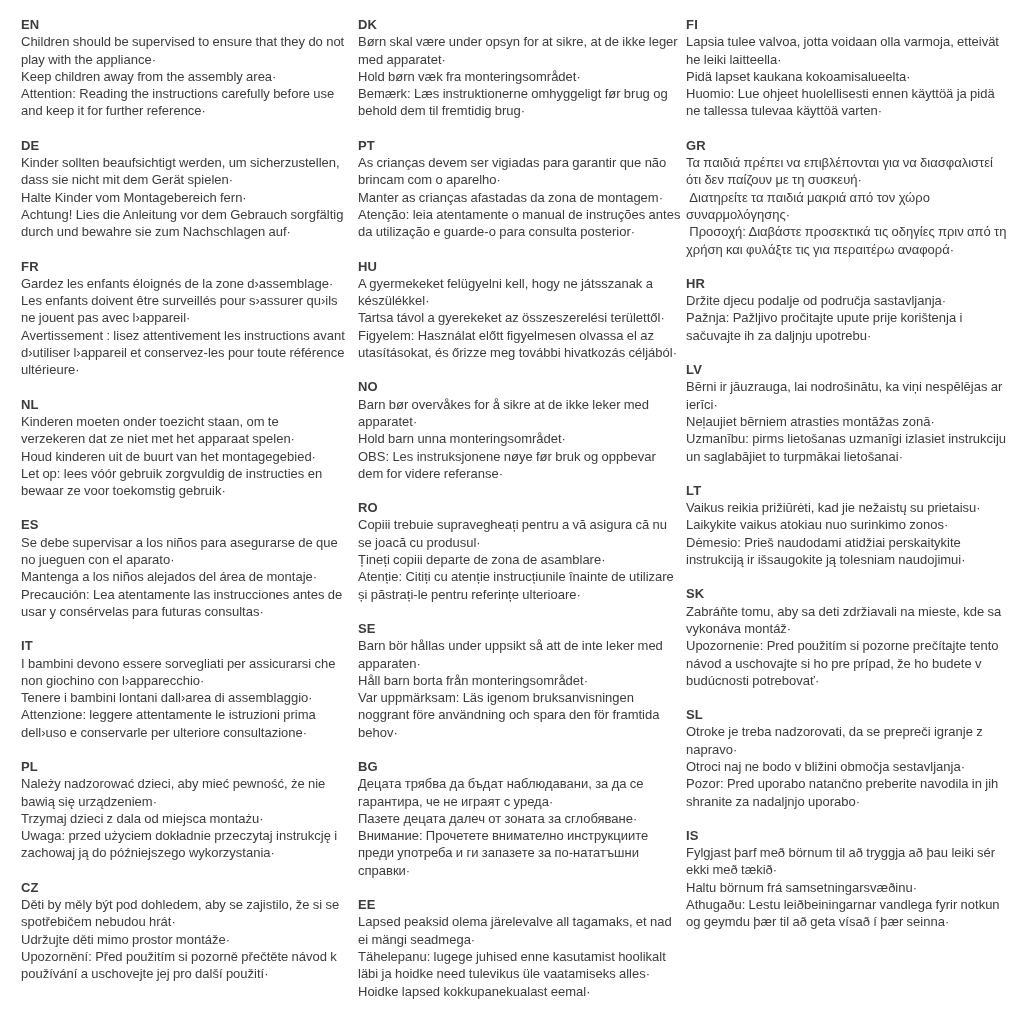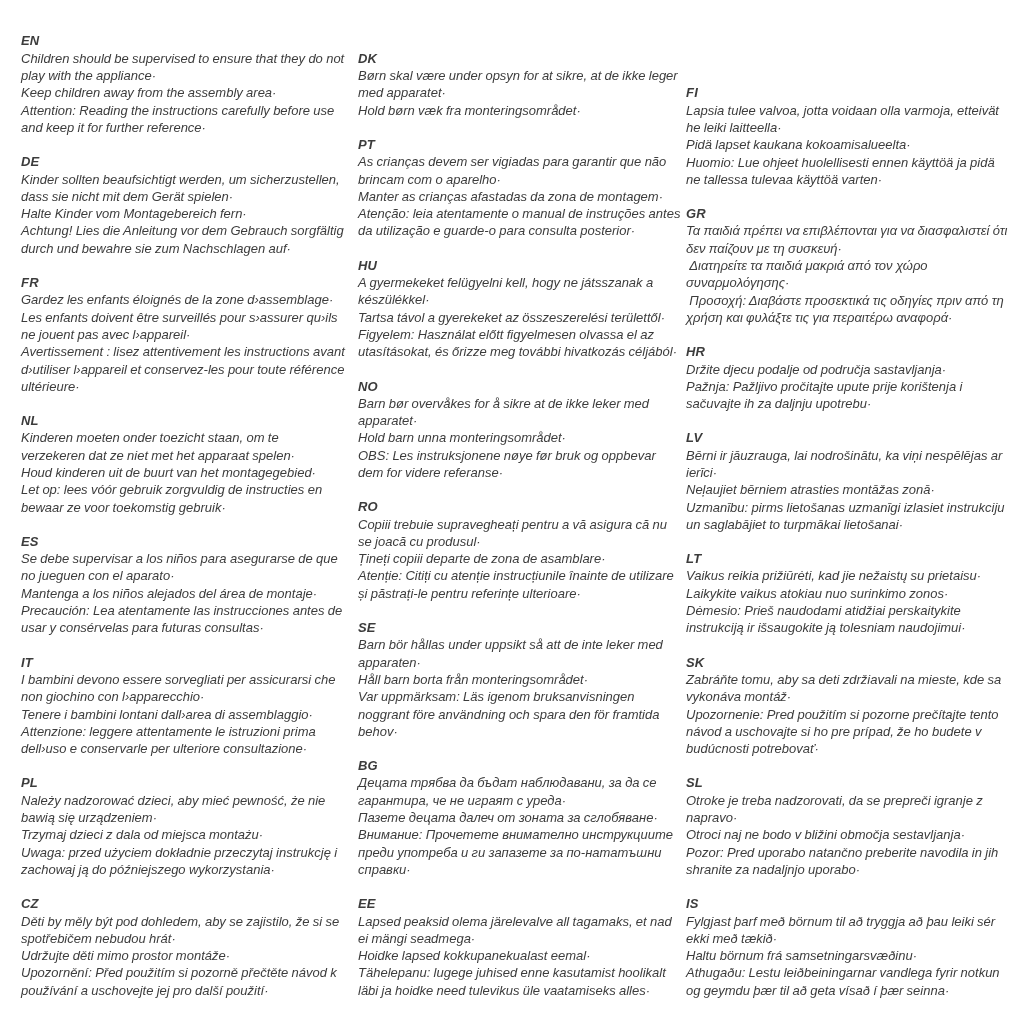--- a/index.html
+++ b/index.html
@@ -13,22 +13,21 @@
     overflow: hidden;
     font-family: "Liberation Sans", "DejaVu Sans", sans-serif;
     color: #3c3c3c;
   }
   .page {
     box-sizing: border-box;
     width: 1024px;
     height: 1024px;
     padding: 16px 10px 8px 21px;
     display: flex;
-    align-items: flex-end;
-    font-style: italic;
+    align-items: flex-start;
   }
   .col {
     width: 324px;
     flex: 0 0 324px;
   }
   .col.c0 { margin-right: 13px; }
   .col.c1 { margin-right: 4px; }
   .lang-section {
     margin: 0 0 17px 0;
   }
@@ -99,20 +98,21 @@
         <p>Děti by měly být pod dohledem, aby se zajistilo, že si se spotřebičem nebudou hrát·</p>
         <p>Udržujte děti mimo prostor montáže·</p>
         <p>Upozornění: Před použitím si pozorně přečtěte návod k používání a uschovejte jej pro další použití·</p>
       </section>
     </div>
   <div class="col c1">
       <section class="lang-section">
         <h3 class="lang-code">DK</h3>
         <p>Børn skal være under opsyn for at sikre, at de ikke leger med apparatet·</p>
         <p>Hold børn væk fra monteringsområdet·</p>
+        <p>Bemærk: Læs instruktionerne omhyggeligt før brug og behold dem til fremtidig brug·</p>
       </section>
       <section class="lang-section">
         <h3 class="lang-code">PT</h3>
         <p>As crianças devem ser vigiadas para garantir que não brincam com o aparelho·</p>
         <p>Manter as crianças afastadas da zona de montagem·</p>
         <p>Atenção: leia atentamente o manual de instruções antes da utilização e guarde-o para consulta posterior·</p>
       </section>
       <section class="lang-section">
         <h3 class="lang-code">HU</h3>
         <p>A gyermekeket felügyelni kell, hogy ne játsszanak a készülékkel·</p>
@@ -139,22 +139,22 @@
       </section>
       <section class="lang-section">
         <h3 class="lang-code">BG</h3>
         <p>Децата трябва да бъдат наблюдавани, за да се гарантира, че не играят с уреда·</p>
         <p>Пазете децата далеч от зоната за сглобяване·</p>
         <p>Внимание: Прочетете внимателно инструкциите преди употреба и ги запазете за по-нататъшни справки·</p>
       </section>
       <section class="lang-section">
         <h3 class="lang-code">EE</h3>
         <p>Lapsed peaksid olema järelevalve all tagamaks, et nad ei mängi seadmega·</p>
+        <p>Tähelepanu: lugege juhised enne kasutamist hoolikalt läbi ja hoidke need tulevikus üle vaatamiseks alles·</p>
         <p>Hoidke lapsed kokkupanekualast eemal·</p>
-        <p>Tähelepanu: lugege juhised enne kasutamist hoolikalt läbi ja hoidke need tulevikus üle vaatamiseks alles·</p>
       </section>
     </div>
   <div class="col c2">
       <section class="lang-section">
         <h3 class="lang-code">FI</h3>
         <p>Lapsia tulee valvoa, jotta voidaan olla varmoja, etteivät he leiki laitteella·</p>
         <p>Pidä lapset kaukana kokoamisalueelta·</p>
         <p>Huomio: Lue ohjeet huolellisesti ennen käyttöä ja pidä ne tallessa tulevaa käyttöä varten·</p>
       </section>
       <section class="lang-section">

